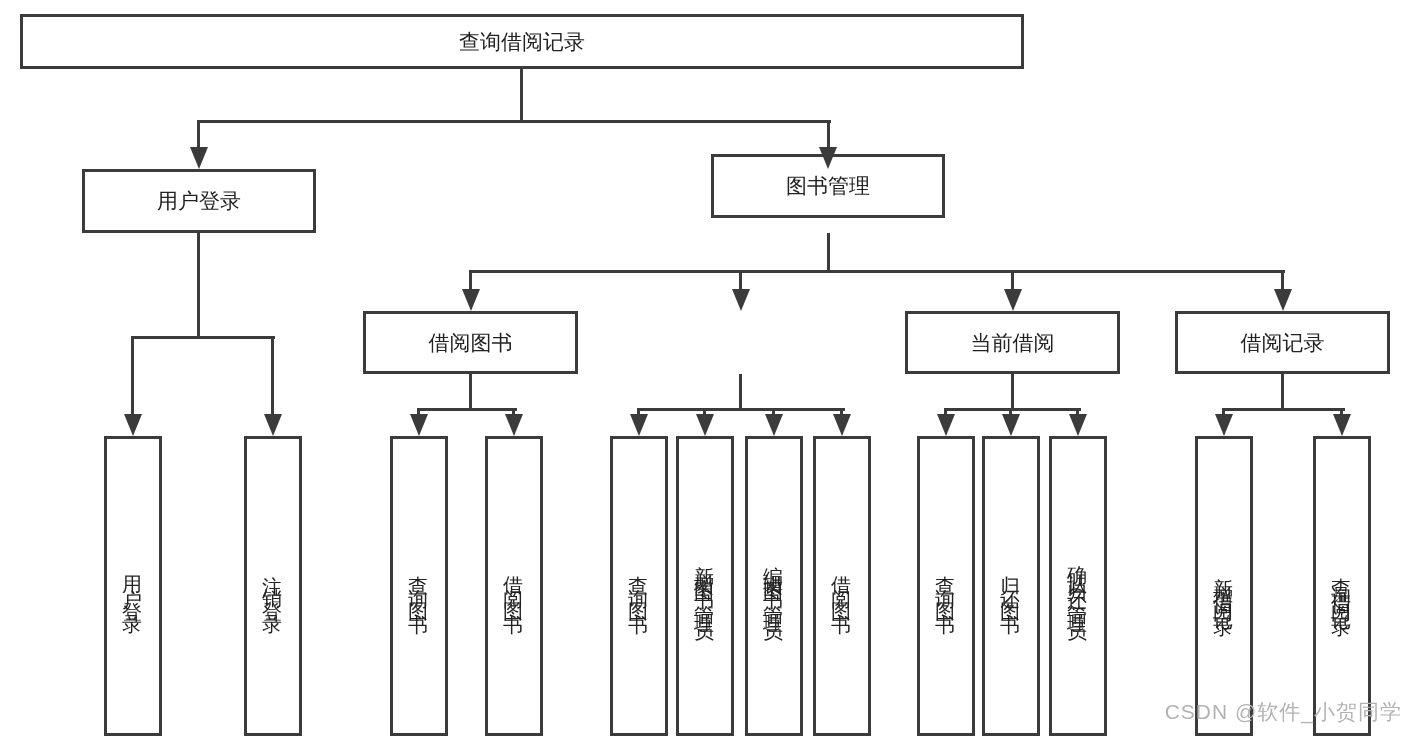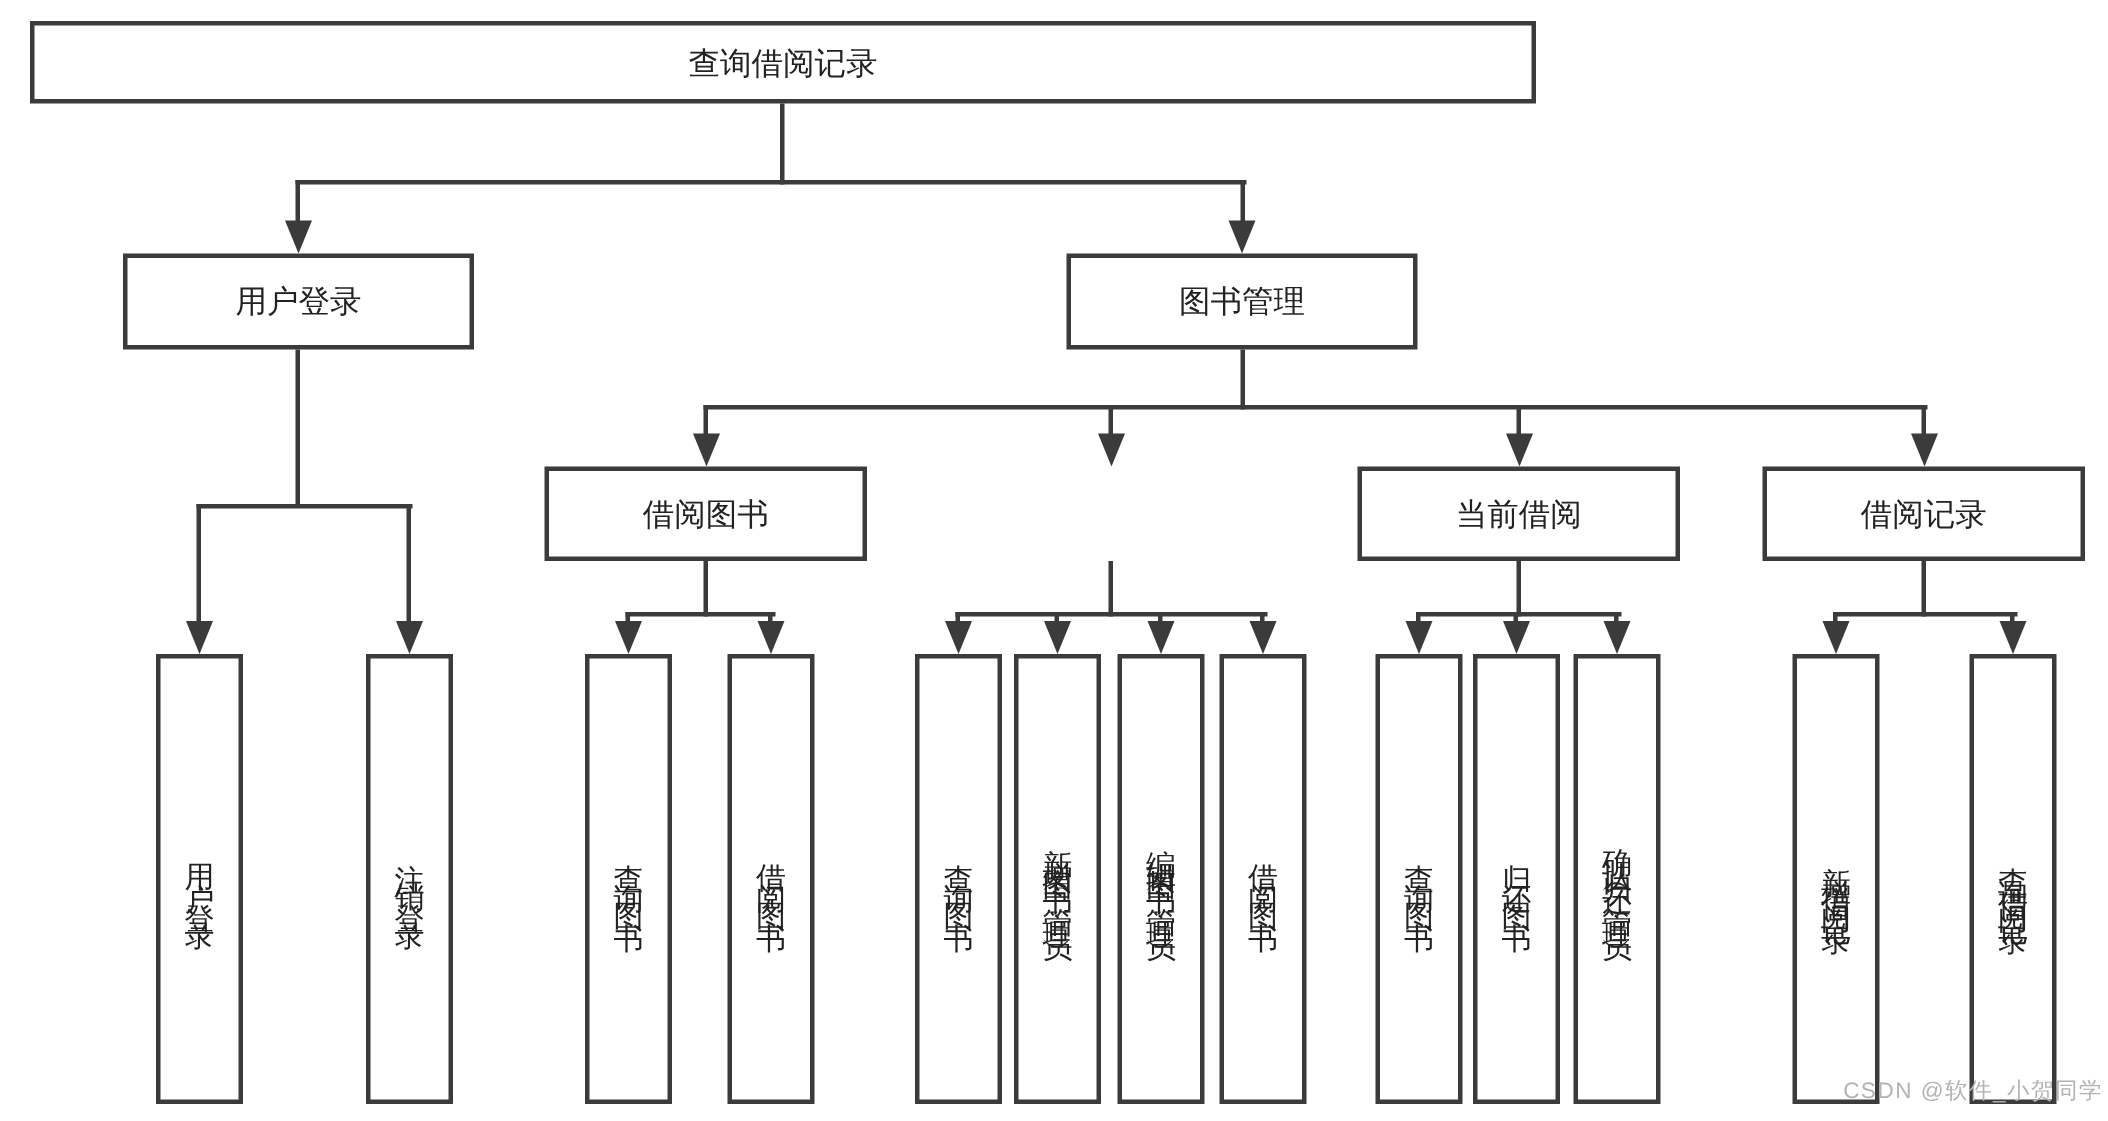--- a/index.html
+++ b/index.html
@@ -21,32 +21,32 @@
   .node.v{
     writing-mode:vertical-rl;text-orientation:mixed;font-size:20px;white-space:normal;
   }
   .ls13{letter-spacing:13px;}
   .ls8{letter-spacing:8px;}
   .vl{position:absolute;width:3px;background:var(--line);}
   .hl{position:absolute;height:3px;background:var(--line);}
   .ar{position:absolute;width:0;height:0;
       border-left:9px solid transparent;border-right:9px solid transparent;
       border-top:22px solid var(--line);}
-  .wm{position:absolute;right:3px;bottom:10px;font-size:15px;color:var(--watermark);
+  .wm{position:absolute;right:3px;bottom:21px;font-size:21px;color:var(--watermark);
       letter-spacing:1px;}
 </style>
 </head>
 <body>
 
 <div id="canvas">
 
   <div class="node" style="left:20px;top:14px;width:1004px;height:55px">查询借阅记录</div>
 
   <div class="node" style="left:82px;top:169px;width:234px;height:64px">用户登录</div>
-  <div class="node" style="left:711px;top:169px;width:234px;height:64px">图书管理</div>
+  <div class="node" style="left:711px;top:154px;width:234px;height:64px">图书管理</div>
 
   <div class="node" style="left:363px;top:311px;width:215px;height:63px">借阅图书</div>
   <div class="node" style="left:905px;top:311px;width:215px;height:63px">当前借阅</div>
   <div class="node" style="left:1175px;top:311px;width:215px;height:63px">借阅记录</div>
 
   <div class="node v ls13" style="left:104px;top:436px;width:58px;height:300px">用户登录</div>
   <div class="node v ls13" style="left:244px;top:436px;width:58px;height:300px">注销登录</div>
 
   <div class="node v ls13" style="left:390px;top:436px;width:58px;height:300px">查询图书</div>
   <div class="node v ls13" style="left:485px;top:436px;width:58px;height:300px">借阅图书</div>

